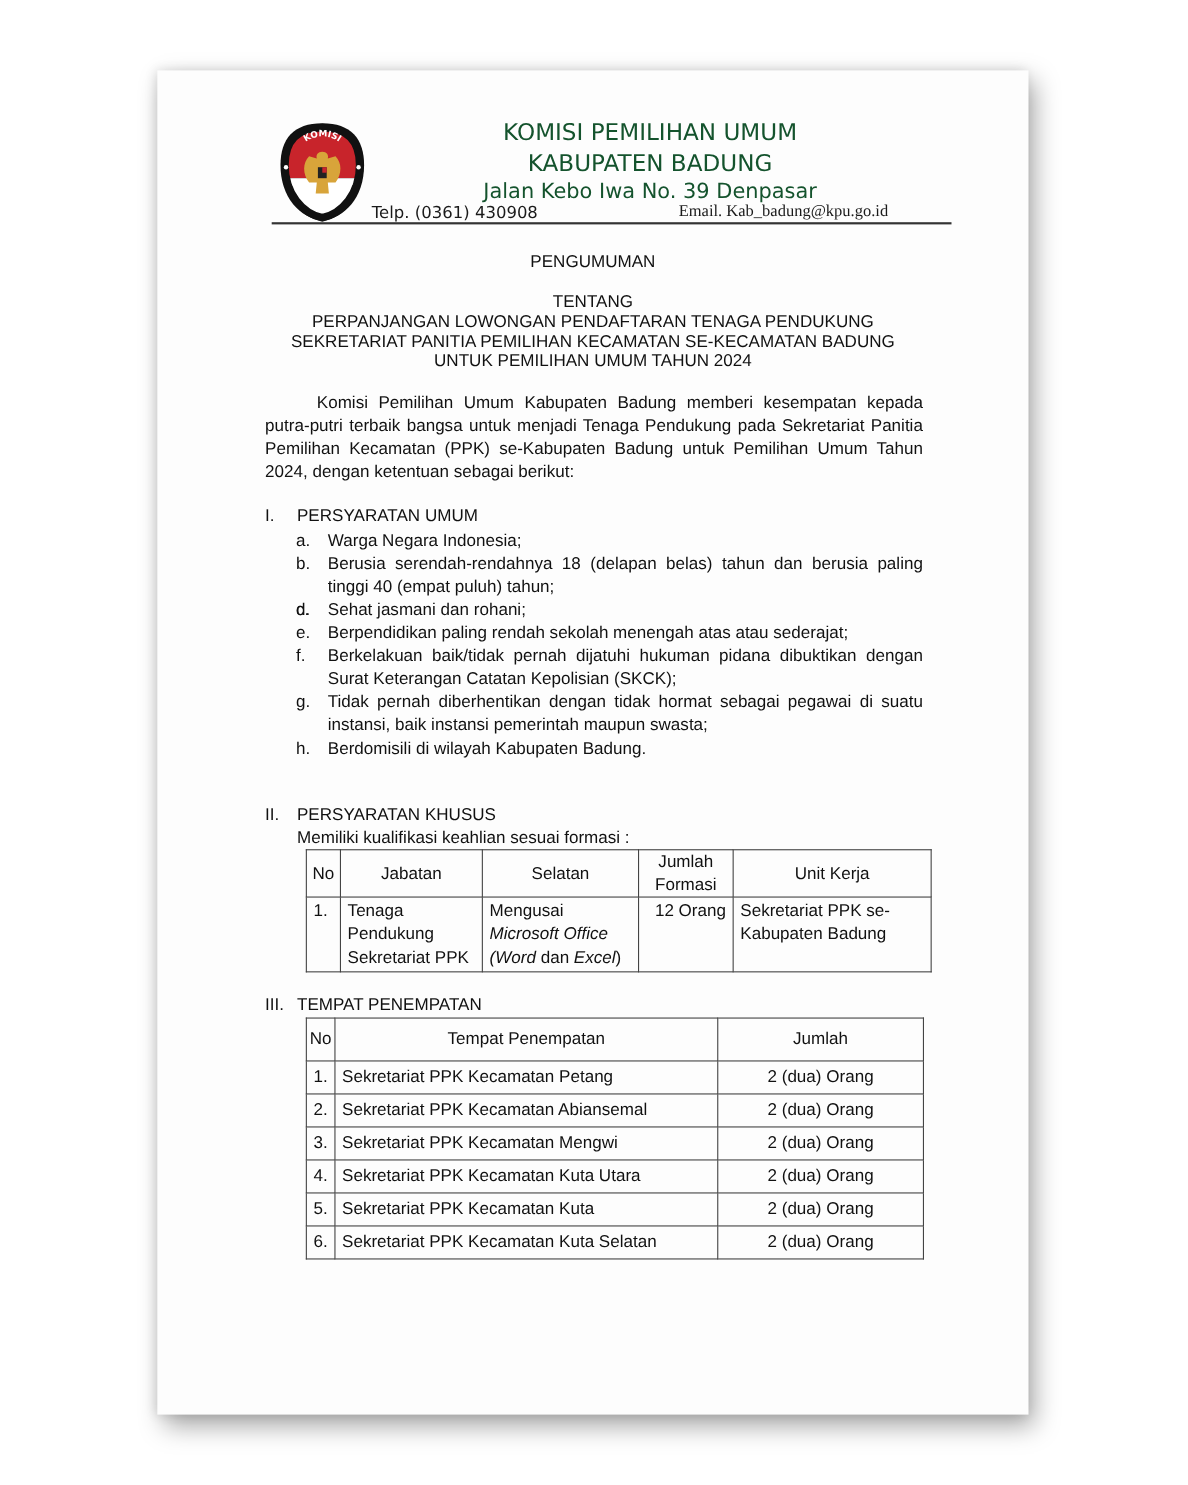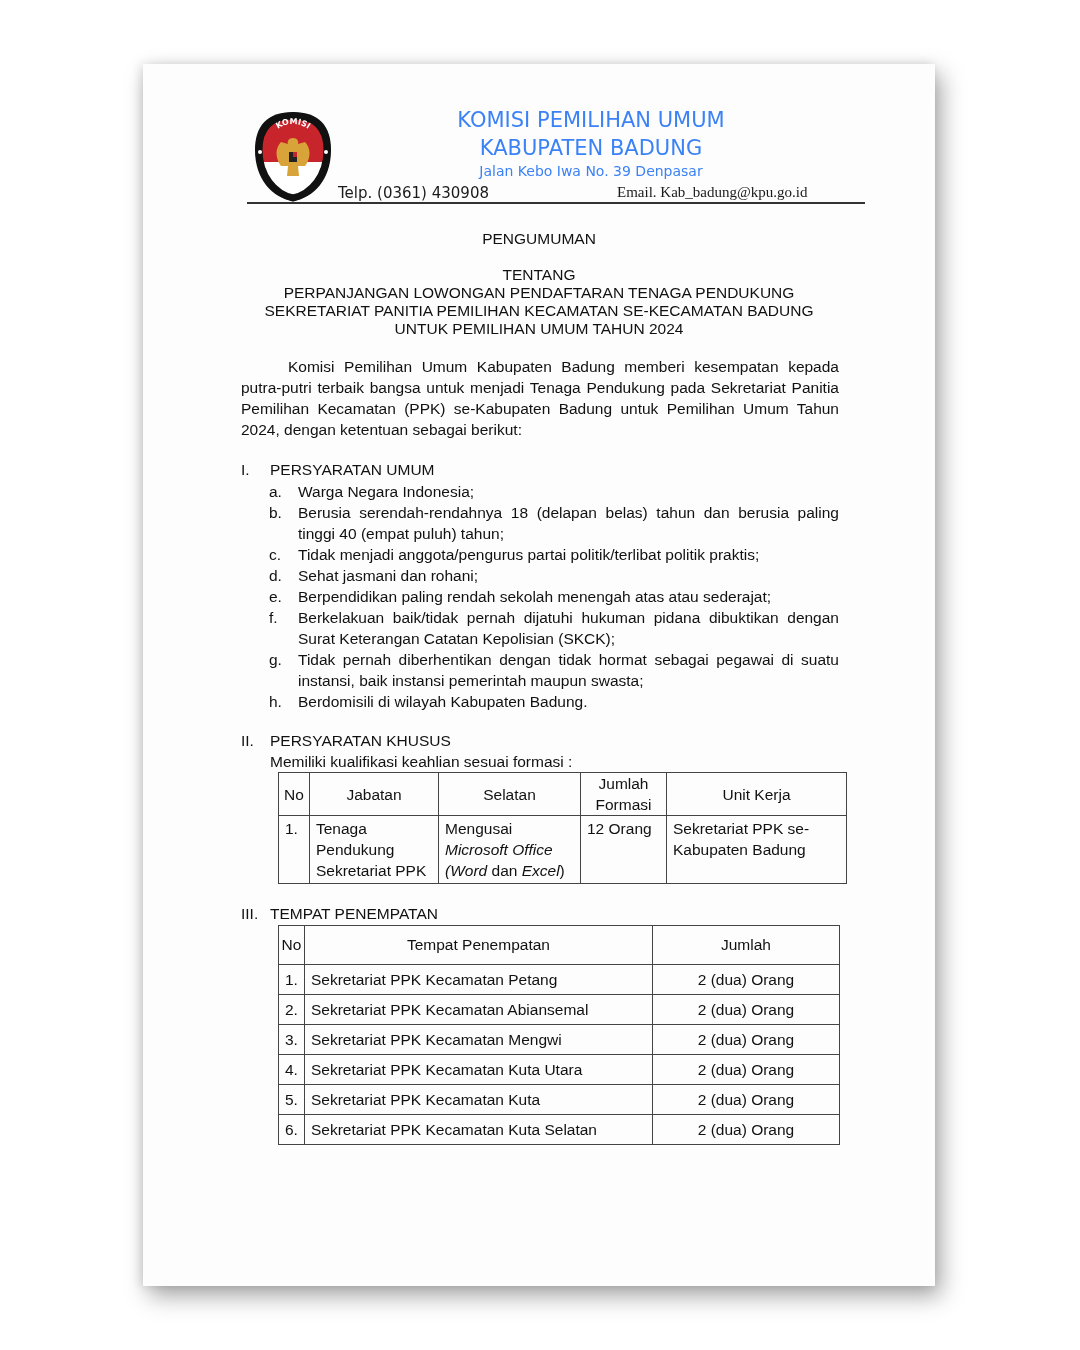--- a/index.html
+++ b/index.html
@@ -9,24 +9,24 @@
   }
   .page {
     position: absolute; left: 143px; top: 64px; width: 792px; height: 1222px;
     background: #fdfdfd;
     box-shadow: 6px 10px 22px rgba(0,0,0,0.35), -2px 0 10px rgba(0,0,0,0.12);
   }
   .abs { position: absolute; }
 
   
   .logo { left: 110px; top: 46px; width: 80px; height: 92px; }
-  .kop-title { left: 0; width: 792px; text-align: center; font-family: "DejaVu Sans", sans-serif; font-size: 21px; color: #3b82f6; }
+  .kop-title { left: 0; width: 792px; text-align: center; font-family: "DejaVu Sans", sans-serif; font-size: 21px; color: #14532d; }
   .kop-1 { top: 44px; left: 0px; padding-left: 104px; box-sizing: border-box; }
   .kop-2 { top: 72px; padding-left: 104px; box-sizing: border-box; }
-  .kop-3 { top: 99px; padding-left: 104px; box-sizing: border-box; font-size: 14px; }
+  .kop-3 { top: 99px; padding-left: 104px; box-sizing: border-box; font-size: 19px; }
   .kop-tel { left: 195px; top: 120px; font-family: "DejaVu Sans", sans-serif; font-size: 15px; }
   .kop-email { left: 474px; top: 120px; font-family: Liberation Serif, serif; font-size: 15px; }
   .kop-rule { left: 104px; top: 138px; width: 618px; height: 0; border-top: 2px solid #333; }
 
   .center { left: 0; width: 792px; text-align: center; font-size: 15.5px; line-height: 18px; color: #111; }
 
   .para {
     left: 98px; top: 292px; width: 598px; font-size: 15.5px; line-height: 21px; text-align: justify;
     text-indent: 47px; color: #111;
   }
@@ -94,21 +94,21 @@
 
   <div class="abs para">Komisi Pemilihan Umum Kabupaten Badung memberi kesempatan kepada putra-putri terbaik bangsa untuk menjadi Tenaga Pendukung pada Sekretariat Panitia Pemilihan Kecamatan (PPK) se-Kabupaten Badung untuk Pemilihan Umum Tahun 2024, dengan ketentuan sebagai berikut:</div>
 
   <div class="abs sec" style="left:98px; top:397px; width:600px; height:20px;">
     <span class="num">I.</span>
     <span class="ttl">PERSYARATAN UMUM</span>
   </div>
   <div class="abs list" style="top:417px;">
     <div class="li"><span class="lab">a.</span><span>Warga Negara Indonesia;</span></div>
     <div class="li"><span class="lab">b.</span><span>Berusia serendah-rendahnya 18 (delapan belas) tahun dan berusia paling tinggi 40 (empat puluh) tahun;</span></div>
-    <div class="li"><span class="lab">c.</span><span>Tidak menjadi anggota/pengurus partai politik/terlibat politik praktis;</span></div>
+    <div class="li"><span class="lab">c.</span></div>
     <div class="li"><span class="lab">d.</span><span>Sehat jasmani dan rohani;</span></div>
     <div class="li"><span class="lab">e.</span><span>Berpendidikan paling rendah sekolah menengah atas atau sederajat;</span></div>
     <div class="li"><span class="lab">f.</span><span>Berkelakuan baik/tidak pernah dijatuhi hukuman pidana dibuktikan dengan Surat Keterangan Catatan Kepolisian (SKCK);</span></div>
     <div class="li"><span class="lab">g.</span><span>Tidak pernah diberhentikan dengan tidak hormat sebagai pegawai di suatu instansi, baik instansi pemerintah maupun swasta;</span></div>
     <div class="li"><span class="lab">h.</span><span>Berdomisili di wilayah Kabupaten Badung.</span></div>
   </div>
 
   <div class="abs sec" style="left:98px; top:668px; width:600px; height:20px;">
     <span class="num">II.</span>
     <span class="ttl">PERSYARATAN KHUSUS</span>
@@ -127,21 +127,21 @@
     </thead>
     <tbody>
       <tr>
         <td>1.</td>
         <td>Tenaga Pendukung Sekretariat PPK</td>
         <td>
           <div>Mengusai</div>
           <div class="it">Microsoft Office</div>
           <div><span class="it">(</span><span class="it">Word</span><span> dan </span><span class="it">Excel</span><span>)</span></div>
         </td>
-        <td style="text-align:left;">12 Orang</td>
+        <td style="text-align:right;">12 Orang</td>
         <td>Sekretariat PPK se-Kabupaten Badung</td>
       </tr>
     </tbody>
   </table>
 
   <div class="abs sec" style="left:98px; top:841px; width:600px; height:20px;">
     <span class="num">III.</span>
     <span class="ttl">TEMPAT PENEMPATAN</span>
   </div>
 

